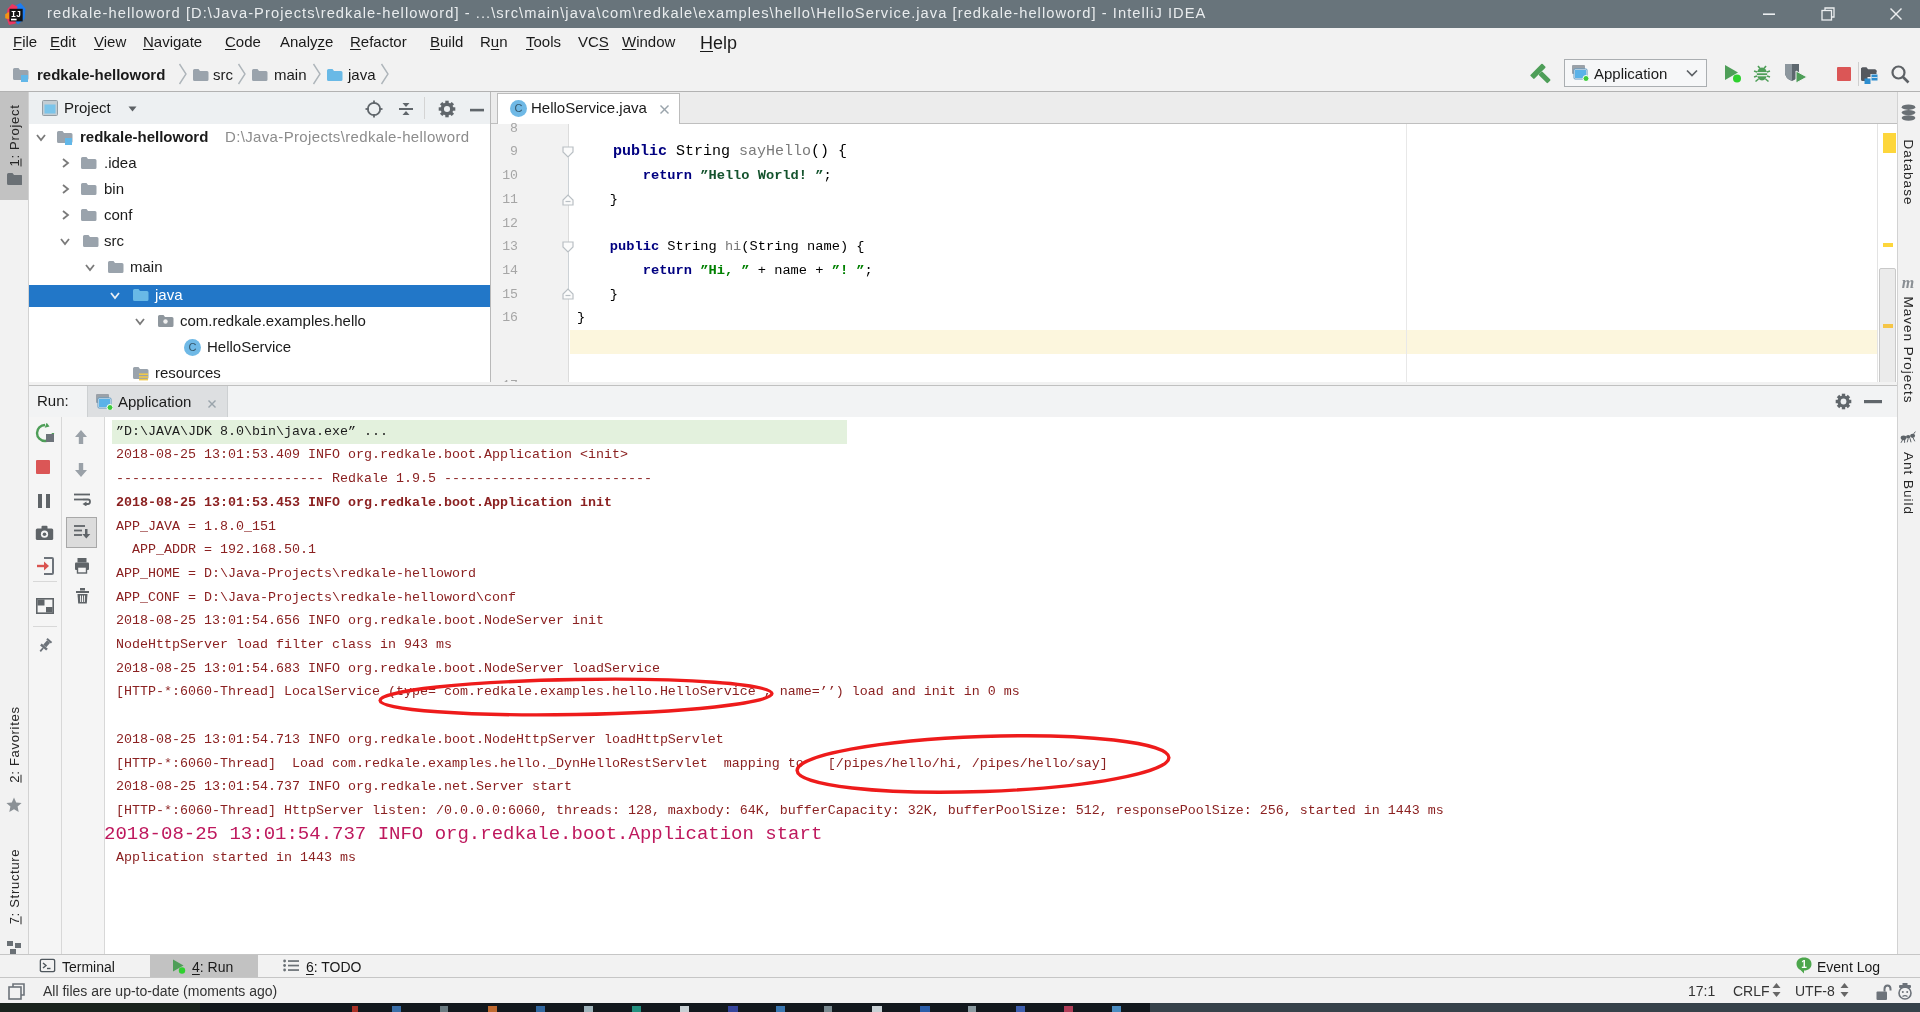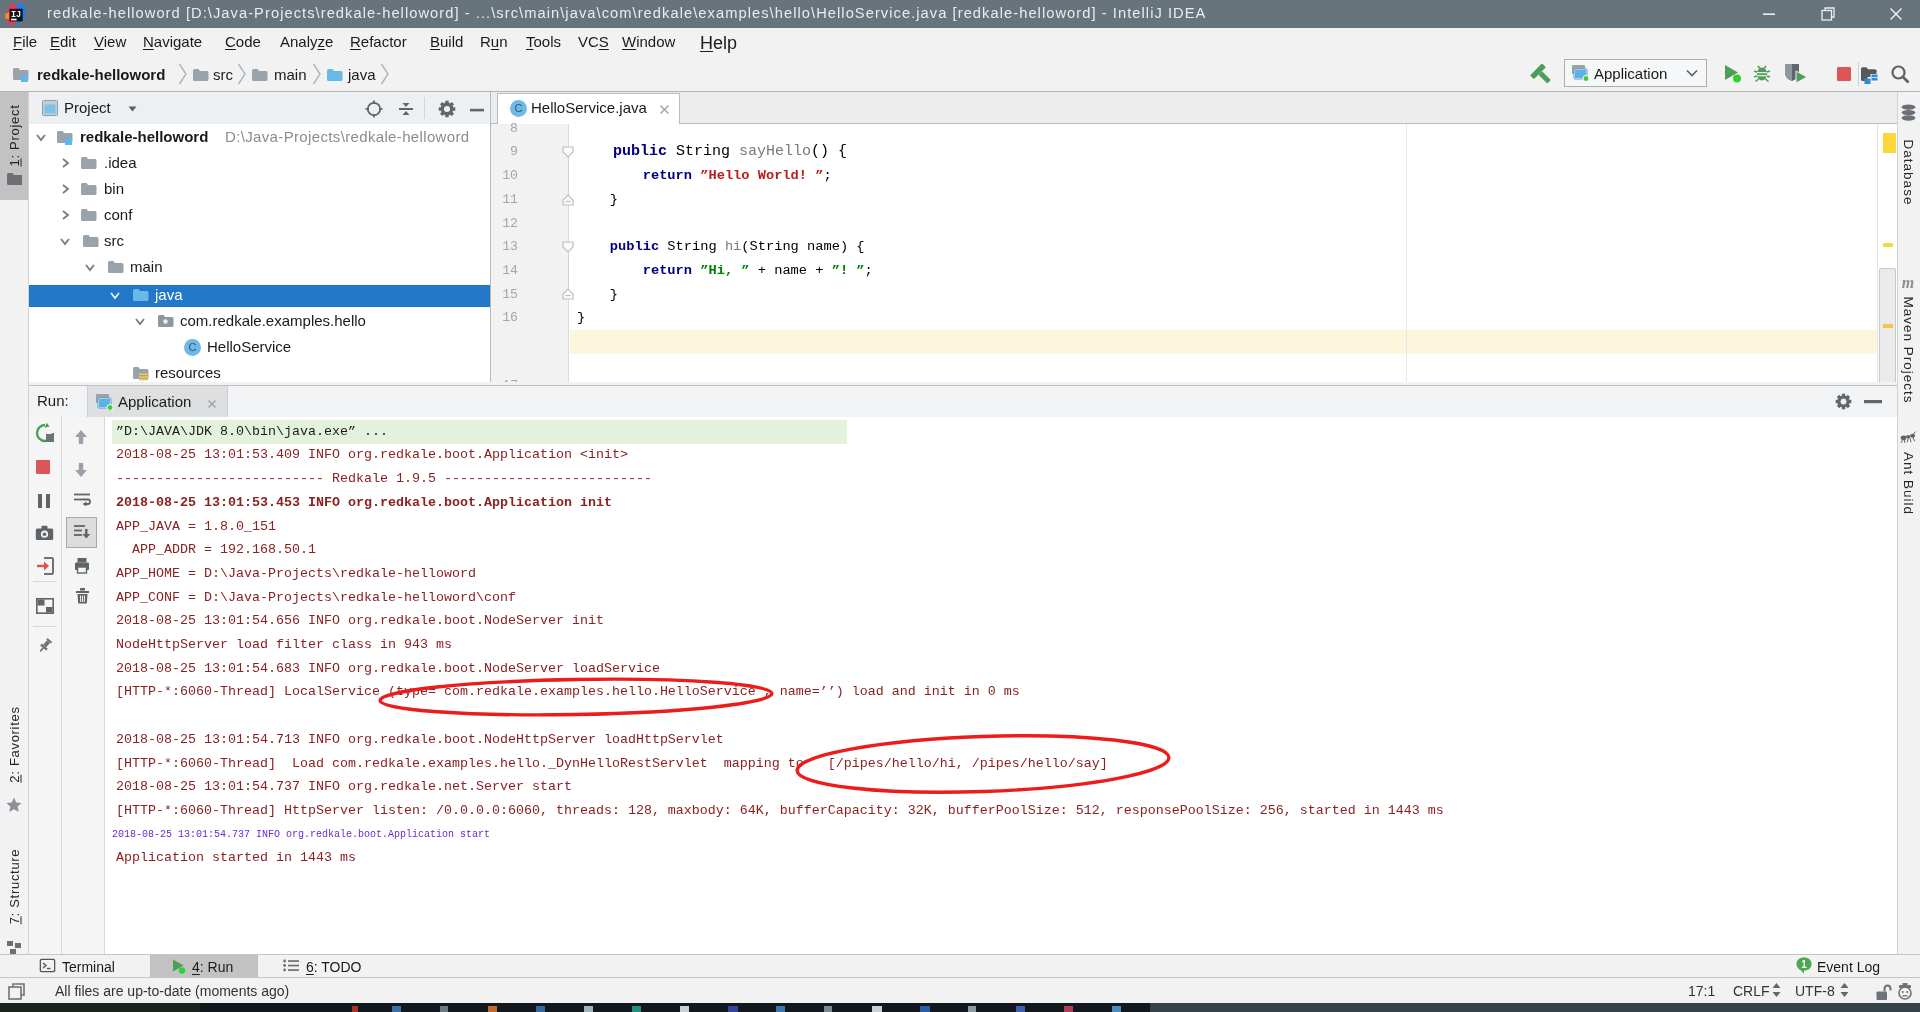--- a/index.html
+++ b/index.html
@@ -331,21 +331,21 @@
       <line x1="3.5" y1="7.5" x2="8.5" y2="7.5" stroke="#b9bfc4" stroke-width="1.2"></line>
     </svg></div>
 <div class="a" style="left:562px;top:241px;line-height:0;"><svg width="12" height="12" viewBox="0 0 12 12">
       <path d="M1 1 L11 1 L11 6 L6 11 L1 6 Z" fill="#fbfbfb" stroke="#b9bfc4" stroke-width="1.2"></path>
     </svg></div>
 <div class="a" style="left:562px;top:288px;line-height:0;"><svg width="12" height="12" viewBox="0 0 12 12">
       <path d="M1 11 L11 11 L11 6 L6 1 L1 6 Z" fill="#fbfbfb" stroke="#b9bfc4" stroke-width="1.2"></path>
       <line x1="3.5" y1="7.5" x2="8.5" y2="7.5" stroke="#b9bfc4" stroke-width="1.2"></line>
     </svg></div>
 <div class="a mono" style="left:577px;top:140.45px;font-size:15px;line-height:23.7px;color:#000;text-align:center;">    <span style="color:#000080;font-weight:bold;">public</span> String <span style="color:#7a7a7a;">sayHello</span>() {</div>
-<div class="a mono" style="left:577px;top:164.14999999999998px;font-size:13.7px;line-height:23.7px;color:#000;">        <span style="color:#000080;font-weight:bold;">return</span> <span style="color:#b91c1c;font-weight:bold;">”Hello World! ”</span>;</div>
+<div class="a mono" style="left:577px;top:164.14999999999998px;font-size:13.7px;line-height:23.7px;color:#000;">        <span style="color:#000080;font-weight:bold;">return</span> <span style="color:#14532d;font-weight:bold;">”Hello World! ”</span>;</div>
 <div class="a mono" style="left:577px;top:187.85px;font-size:13.7px;line-height:23.7px;color:#000;">    }</div>
 <div class="a mono" style="left:577px;top:235.25px;font-size:13.7px;line-height:23.7px;color:#000;">    <span style="color:#000080;font-weight:bold;">public</span> String <span style="color:#7a7a7a;">hi</span>(String name) {</div>
 <div class="a mono" style="left:577px;top:258.95px;font-size:13.7px;line-height:23.7px;color:#000;">        <span style="color:#000080;font-weight:bold;">return</span> <span style="color:#008000;font-weight:bold;">”Hi, ”</span> + name + <span style="color:#008000;font-weight:bold;">”! ”</span>;</div>
 <div class="a mono" style="left:577px;top:282.65px;font-size:13.7px;line-height:23.7px;color:#000;">    }</div>
 <div class="a mono" style="left:577px;top:306.35px;font-size:13.7px;line-height:23.7px;color:#000;">}</div>
 <div class="a" style="left:1877px;top:124px;width:1px;height:258px;background:#e3e3e3;"></div>
 <div class="a" style="left:1879px;top:268px;width:17px;height:142px;background:#ebebeb;border:1px solid #c9c9c9;border-radius:2px;"></div>
 <div class="a" style="left:1883px;top:133px;width:13px;height:20px;background:#fdd63b;"></div>
 <div class="a" style="left:1883px;top:243px;width:10px;height:4px;background:#fdd63b;"></div>
 <div class="a" style="left:1883px;top:324px;width:10px;height:4px;background:#f5c546;"></div>
@@ -472,21 +472,21 @@
 <div class="a mono" style="left:116px;top:561.9px;font-size:13.34px;line-height:23.7px;color:#8b2121;">APP_HOME = D:\Java-Projects\redkale-helloword</div>
 <div class="a mono" style="left:116px;top:585.6px;font-size:13.34px;line-height:23.7px;color:#8b2121;">APP_CONF = D:\Java-Projects\redkale-helloword\conf</div>
 <div class="a mono" style="left:116px;top:609.3px;font-size:13.34px;line-height:23.7px;color:#8b2121;">2018-08-25 13:01:54.656 INFO org.redkale.boot.NodeServer init</div>
 <div class="a mono" style="left:116px;top:633.0px;font-size:13.34px;line-height:23.7px;color:#8b2121;">NodeHttpServer load filter class in 943 ms</div>
 <div class="a mono" style="left:116px;top:656.7px;font-size:13.34px;line-height:23.7px;color:#8b2121;">2018-08-25 13:01:54.683 INFO org.redkale.boot.NodeServer loadService</div>
 <div class="a mono" style="left:116px;top:680.4px;font-size:13.34px;line-height:23.7px;color:#8b2121;">[HTTP-*:6060-Thread] LocalService (type= com.redkale.examples.hello.HelloService , name=’’) load and init in 0 ms</div>
 <div class="a mono" style="left:116px;top:727.8px;font-size:13.34px;line-height:23.7px;color:#8b2121;">2018-08-25 13:01:54.713 INFO org.redkale.boot.NodeHttpServer loadHttpServlet</div>
 <div class="a mono" style="left:116px;top:751.5px;font-size:13.34px;line-height:23.7px;color:#8b2121;">[HTTP-*:6060-Thread]  Load com.redkale.examples.hello._DynHelloRestServlet  mapping to   [/pipes/hello/hi, /pipes/hello/say]</div>
 <div class="a mono" style="left:116px;top:775.2px;font-size:13.34px;line-height:23.7px;color:#8b2121;">2018-08-25 13:01:54.737 INFO org.redkale.net.Server start</div>
 <div class="a mono" style="left:116px;top:798.9px;font-size:13.34px;line-height:23.7px;color:#8b2121;">[HTTP-*:6060-Thread] HttpServer listen: /0.0.0.0:6060, threads: 128, maxbody: 64K, bufferCapacity: 32K, bufferPoolSize: 512, responsePoolSize: 256, started in 1443 ms</div>
-<div class="a mono" style="left:112px;top:822.5999999999999px;font-size:10px;line-height:23.7px;color:#6d28d9;">2018-08-25 13:01:54.737 INFO org.redkale.boot.Application start</div>
+<div class="a mono" style="left:104px;top:822.5999999999999px;font-size:19px;line-height:23.7px;color:#be185d;">2018-08-25 13:01:54.737 INFO org.redkale.boot.Application start</div>
 <div class="a mono" style="left:116px;top:846.3px;font-size:13.34px;line-height:23.7px;color:#8b2121;">Application started in 1443 ms</div>
 <svg class="a" style="left:0;top:0;" width="1920" height="1012">
     <g fill="none" stroke="#ee1b1b" stroke-width="3.4">
       <ellipse cx="576" cy="697" rx="196" ry="17.5" transform="rotate(-1 576 697)"></ellipse>
       <ellipse cx="983" cy="764" rx="186" ry="27.5" transform="rotate(-2 983 764)"></ellipse>
     </g>
   </svg>
 <div class="a" style="left:0px;top:954px;width:1920px;height:1px;background:#c6c6c6;"></div>
 <div class="a" style="left:0px;top:955px;width:1920px;height:22px;background:#f2f2f2;"></div>
 <div class="a" style="left:39px;top:958px;line-height:0;"><svg width="17" height="15" viewBox="0 0 17 15">
@@ -517,21 +517,21 @@
       <path d="M8 0.5 C12.5 0.5 15.5 3 15.5 7 C15.5 11 12.5 13.5 8 13.5 L8 16.5 L4.5 13 C2 11.8 0.5 9.6 0.5 7 C0.5 3 3.5 0.5 8 0.5 Z" fill="#4ca64c"></path>
       <text x="8" y="10.5" text-anchor="middle" font-size="10" font-weight="bold" fill="#fff" font-family="Liberation Sans">1</text>
     </svg></div>
 <div class="a" style="left:1817px;top:959px;font-size:14px;">Event Log</div>
 <div class="a" style="left:0px;top:977px;width:1920px;height:1px;background:#c6c6c6;"></div>
 <div class="a" style="left:0px;top:978px;width:1920px;height:25px;background:#f2f2f2;"></div>
 <div class="a" style="left:8px;top:983px;line-height:0;"><svg width="17" height="17" viewBox="0 0 17 17">
       <rect x="1" y="4" width="12" height="12" fill="none" stroke="#6d737a" stroke-width="1.6"></rect>
       <path d="M5 4 L5 1 L16 1 L16 12 L13 12" fill="none" stroke="#6d737a" stroke-width="1.6"></path>
     </svg></div>
-<div class="a" style="left:55px;top:983px;font-size:14px;color:#333;">All files are up-to-date (moments ago)</div>
+<div class="a" style="left:43px;top:983px;font-size:14px;color:#333;">All files are up-to-date (moments ago)</div>
 <div class="a" style="left:1688px;top:983px;font-size:14px;color:#333;">17:1</div>
 <div class="a" style="left:1733px;top:983px;font-size:14px;color:#333;">CRLF</div>
 <div class="a" style="left:1772px;top:983px;line-height:0;"><svg width="9" height="14" viewBox="0 0 9 14">
       <path d="M4.5 0 L8.5 5 L0.5 5 Z" fill="#666"></path>
       <path d="M4.5 14 L8.5 9 L0.5 9 Z" fill="#666"></path>
     </svg></div>
 <div class="a" style="left:1795px;top:983px;font-size:14px;color:#333;">UTF-8</div>
 <div class="a" style="left:1840px;top:983px;line-height:0;"><svg width="9" height="14" viewBox="0 0 9 14">
       <path d="M4.5 0 L8.5 5 L0.5 5 Z" fill="#666"></path>
       <path d="M4.5 14 L8.5 9 L0.5 9 Z" fill="#666"></path>

